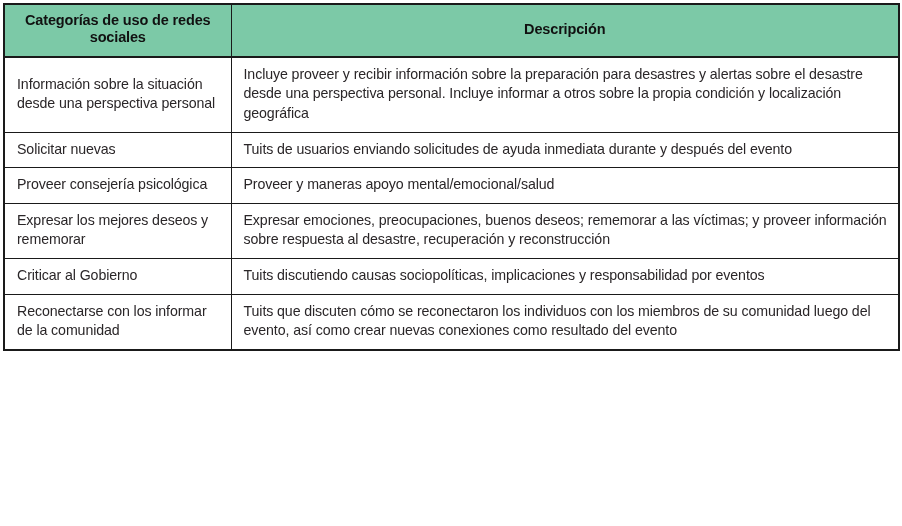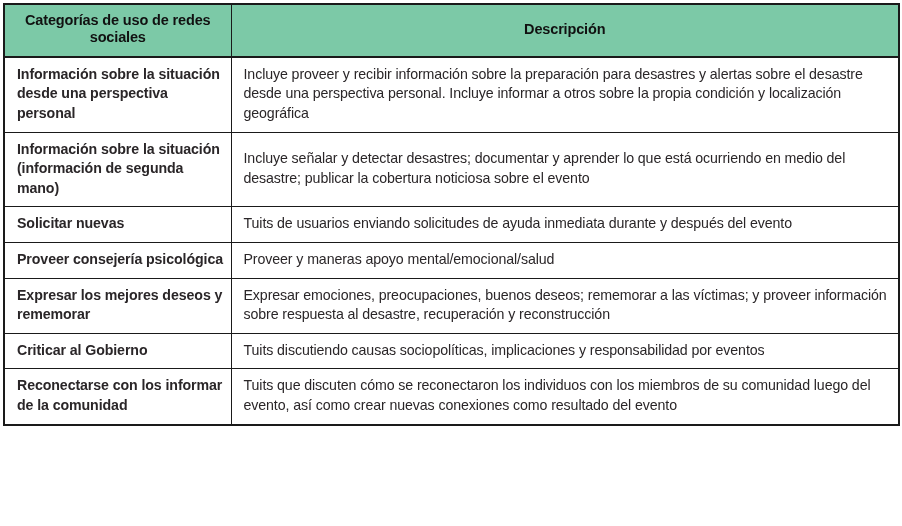--- a/index.html
+++ b/index.html
@@ -54,21 +54,20 @@
     line-height: 1.38;
     vertical-align: middle;
     padding: 7px 8px 8px 13px;
     color: #2a2628;
     letter-spacing: -0.1px;
   }
 
   tbody td.cell-category {
     padding-left: 12px;
     padding-right: 6px;
-    font-weight: bold;
   }
 
   tbody td.cell-description {
     padding-left: 12px;
     padding-right: 10px;
     margin-left: 28px;
   }
 </style>
 </head>
 <body>
@@ -84,24 +83,20 @@
         <th class="th-category">Categorías de uso de redes sociales</th>
         <th class="th-description">Descripción</th>
       </tr>
     </thead>
     <tbody id="table-body">
         <tr>
           <td class="cell-category">Información sobre la situación desde una perspectiva personal</td>
           <td class="cell-description">Incluye proveer y recibir información sobre la preparación para desastres y alertas sobre el desastre desde una perspectiva personal. Incluye informar a otros sobre la propia condición y localización geográfica</td>
         </tr>
         <tr>
-          <td class="cell-category">Información sobre la situación (información de segunda mano)</td>
-          <td class="cell-description">Incluye señalar y detectar desastres; documentar y aprender lo que está ocurriendo en medio del desastre; publicar la cobertura noticiosa sobre el evento</td>
-        </tr>
-        <tr>
           <td class="cell-category">Solicitar nuevas</td>
           <td class="cell-description">Tuits de usuarios enviando solicitudes de ayuda inmediata durante y después del evento</td>
         </tr>
         <tr>
           <td class="cell-category">Proveer consejería psicológica</td>
           <td class="cell-description">Proveer y maneras apoyo mental/emocional/salud</td>
         </tr>
         <tr>
           <td class="cell-category">Expresar los mejores deseos y rememorar</td>
           <td class="cell-description">Expresar emociones, preocupaciones, buenos deseos; rememorar a las víctimas; y proveer información sobre respuesta al desastre, recuperación y reconstrucción</td>

